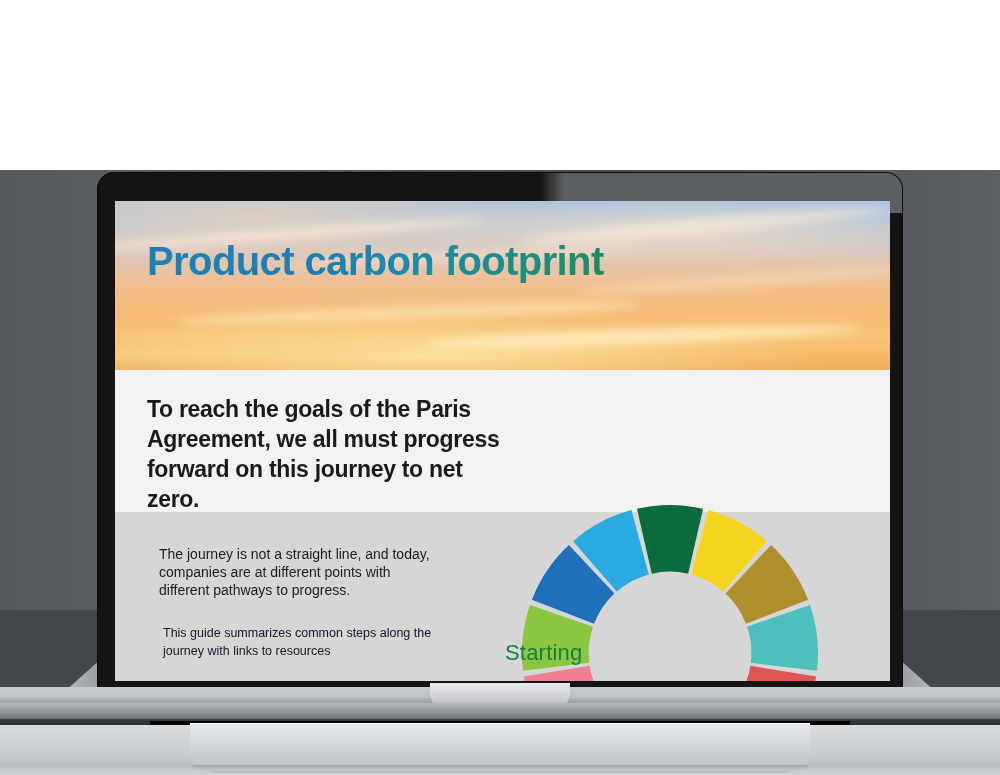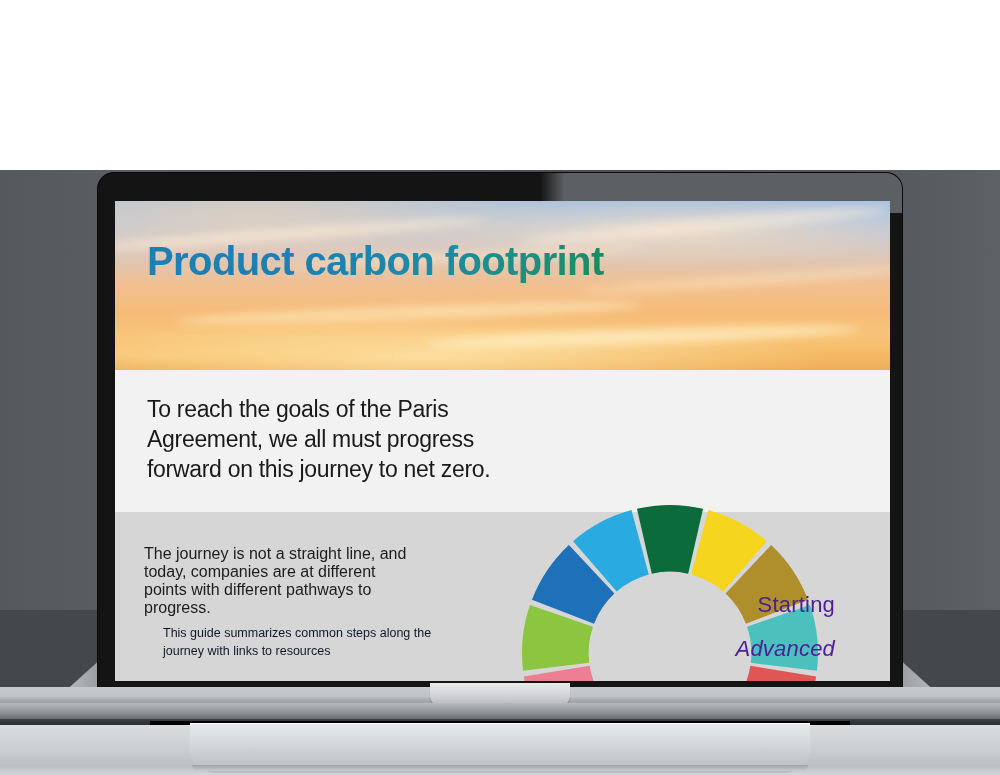--- a/index.html
+++ b/index.html
@@ -102,37 +102,37 @@
     text-shadow:none;
   }
   .banner-title .l2{display:block;}
 
   
   .content{position:relative;width:775px;height:311px;background:#f2f2f2;}
   .band{position:absolute;left:0;top:142px;width:775px;height:169px;background:#d6d6d6;}
 
   .headline{
     position:absolute;left:32px;top:24px;width:360px;
-    font-size:23px;line-height:30px;font-weight:normal;color:#1a1a1a;letter-spacing:-.3px;
+    font-size:23px;line-height:30px;font-weight:bold;color:#1a1a1a;letter-spacing:-.3px;
   }
   .para1{
-    position:absolute;left:29px;top:175px;width:275px;
-    font-size:16px;line-height:18px;color:#1c1c1c;
+    position:absolute;left:44px;top:175px;width:275px;
+    font-size:14px;line-height:18px;color:#1c1c1c;
   }
   .para2{
     position:absolute;left:48px;top:254px;width:285px;
     font-size:12.5px;line-height:18px;color:#0f172a;
   }
 
   
   .donut{position:absolute;left:390px;top:118px;width:330px;height:200px;}
   .donut svg{display:block;}
   .donut-label{
-    position:absolute;width:100%;text-align:right;
-    font-size:22px;color:#4c1d95;font-weight:normal;letter-spacing:.2px;
+    position:absolute;width:100%;text-align:left;
+    font-size:22px;color:#15803d;font-weight:normal;letter-spacing:.2px;margin-top:48px;
   }
   .lbl-start{top:104px;}
   .lbl-adv{top:148px;font-style:italic;}
 
   
   .hinge-strip{
     position:absolute;left:0;top:522px;width:1000px;height:22px;
     background:linear-gradient(to bottom,#c8cacd 0%,#bfc2c5 45%,#a5a8ac 60%,#9a9da1 100%);
   }
   .notch{

